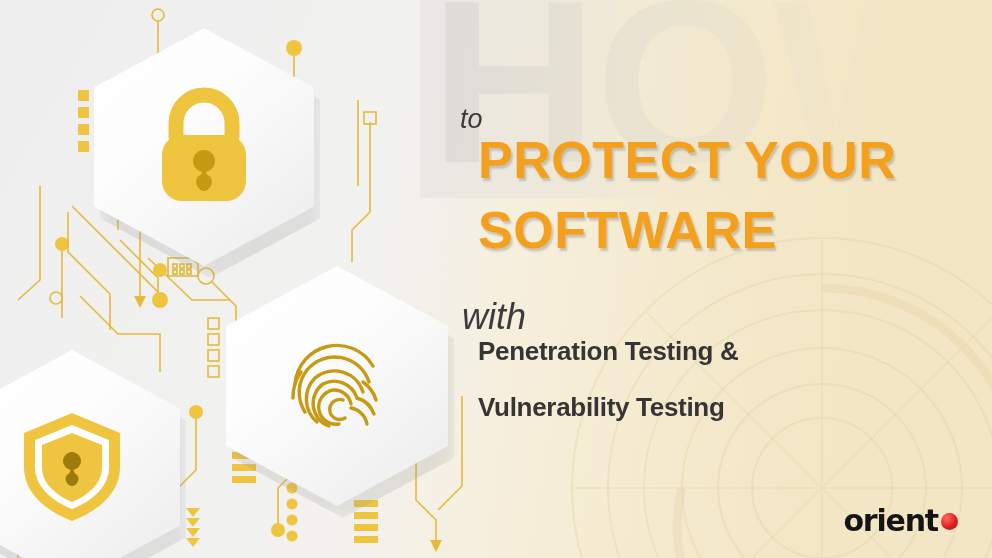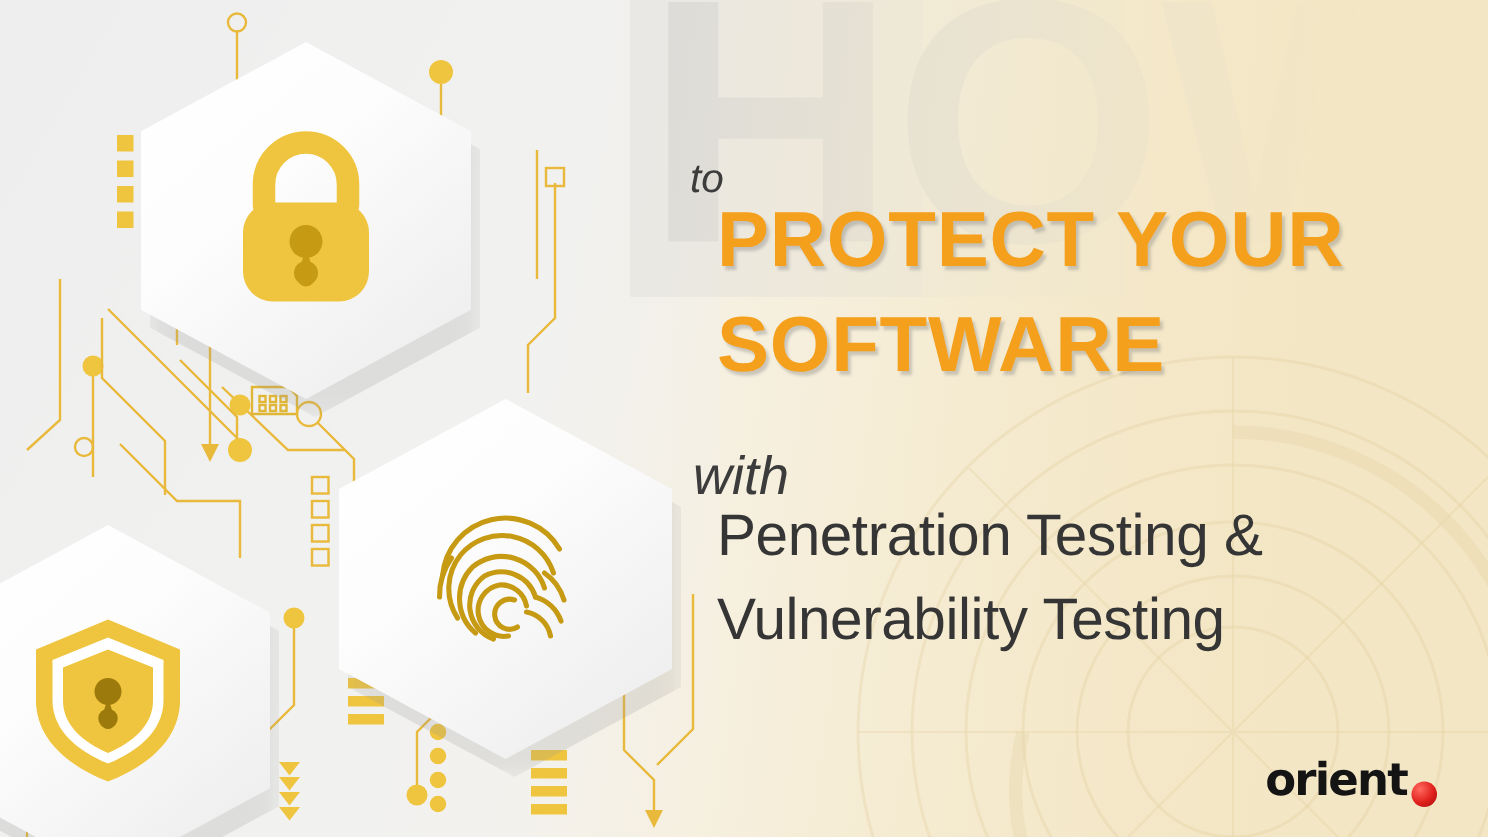--- a/index.html
+++ b/index.html
@@ -59,27 +59,27 @@
   .kicker{position:absolute;font-style:italic;color:#3c3c3c;font-size:27px;}
   #kicker-to{left:12px;top:104px;}
   #kicker-with{left:14px;top:296px;font-size:36px;}
 
   .headline{position:absolute;left:30px;font-weight:bold;color:#F5A01C;
     font-size:52px;letter-spacing:.5px;line-height:1;
     text-shadow:2px 3px 2px rgba(120,120,120,.35);}
   #head-1{top:134px;}
   #head-2{top:204px;}
 
-  .subhead{position:absolute;left:30px;color:#353535;font-weight:normal;
-    font-size:39px;line-height:1.0;letter-spacing:-.3px;}
+  .subhead{position:absolute;left:30px;color:#353535;font-weight:bold;
+    font-size:26px;line-height:1.0;letter-spacing:-.3px;}
   #sub-1{top:338px;}
   #sub-2{top:394px;}
 
   
-  .logo{position:absolute;right:34px;bottom:20px;display:flex;align-items:flex-end;}
+  .logo{position:absolute;right:34px;bottom:20px;display:flex;align-items:center;}
   .logo-word{font-size:30px;font-weight:bold;color:#141414;letter-spacing:-1.2px;font-family:"DejaVu Sans",sans-serif;}
   .logo-dot{width:17px;height:17px;border-radius:50%;margin-left:3px;margin-top:1px;
     background:radial-gradient(circle at 33% 30%,#ff6a5e 0%,#e0201c 55%,#9d0f0d 100%);}
 </style>
 </head>
 <body>
 
 <div id="stage">
 
   <div class="cool-wash"></div>

